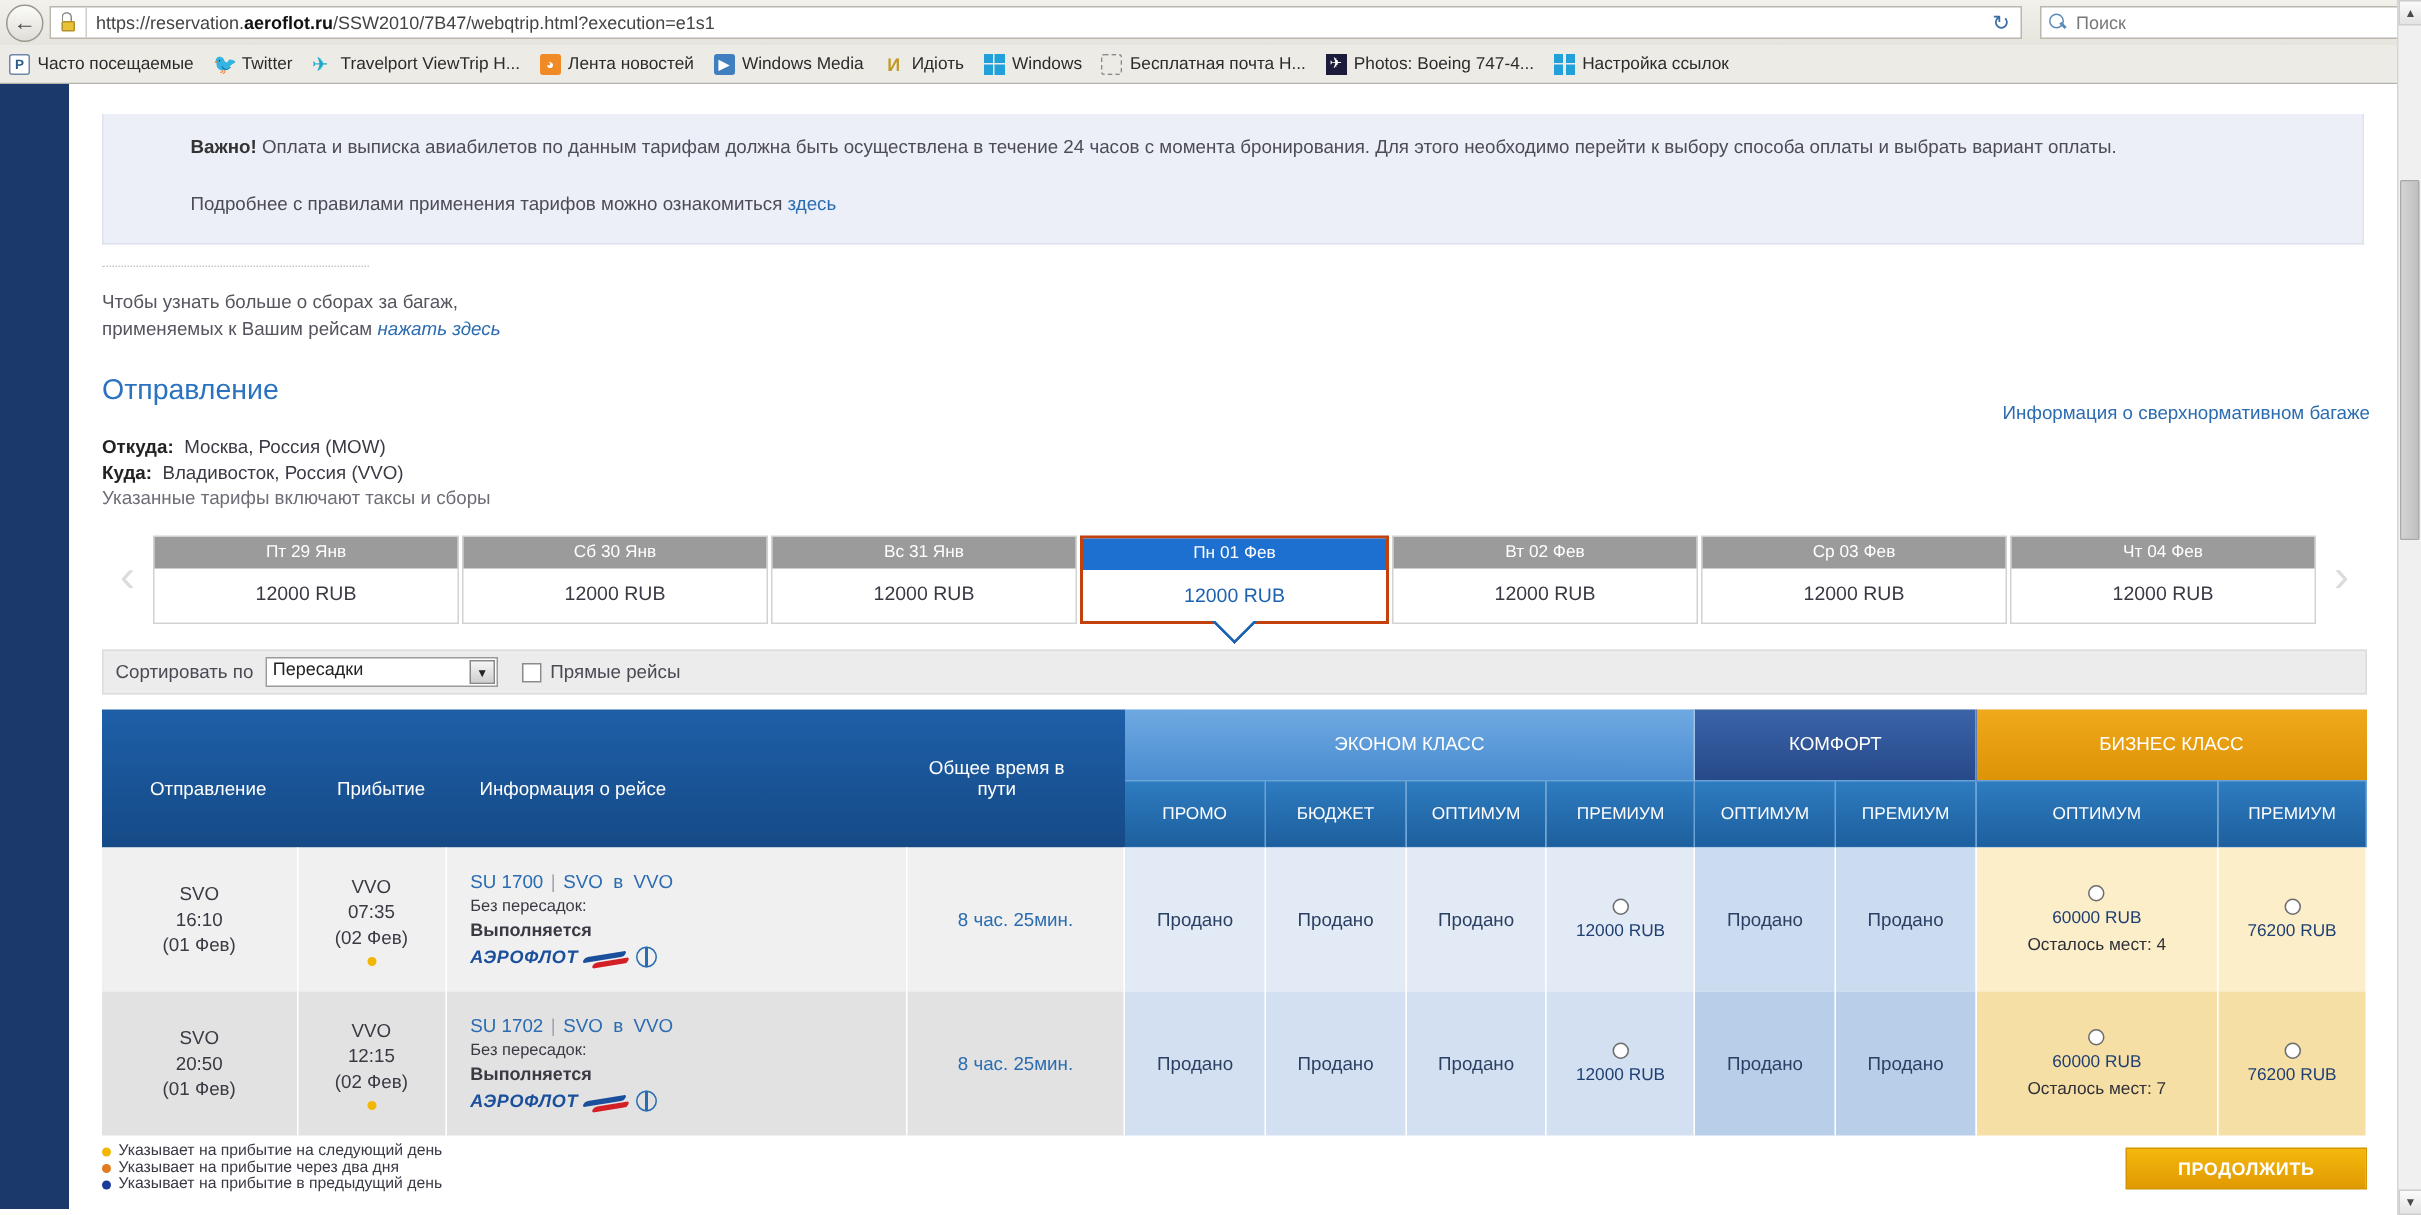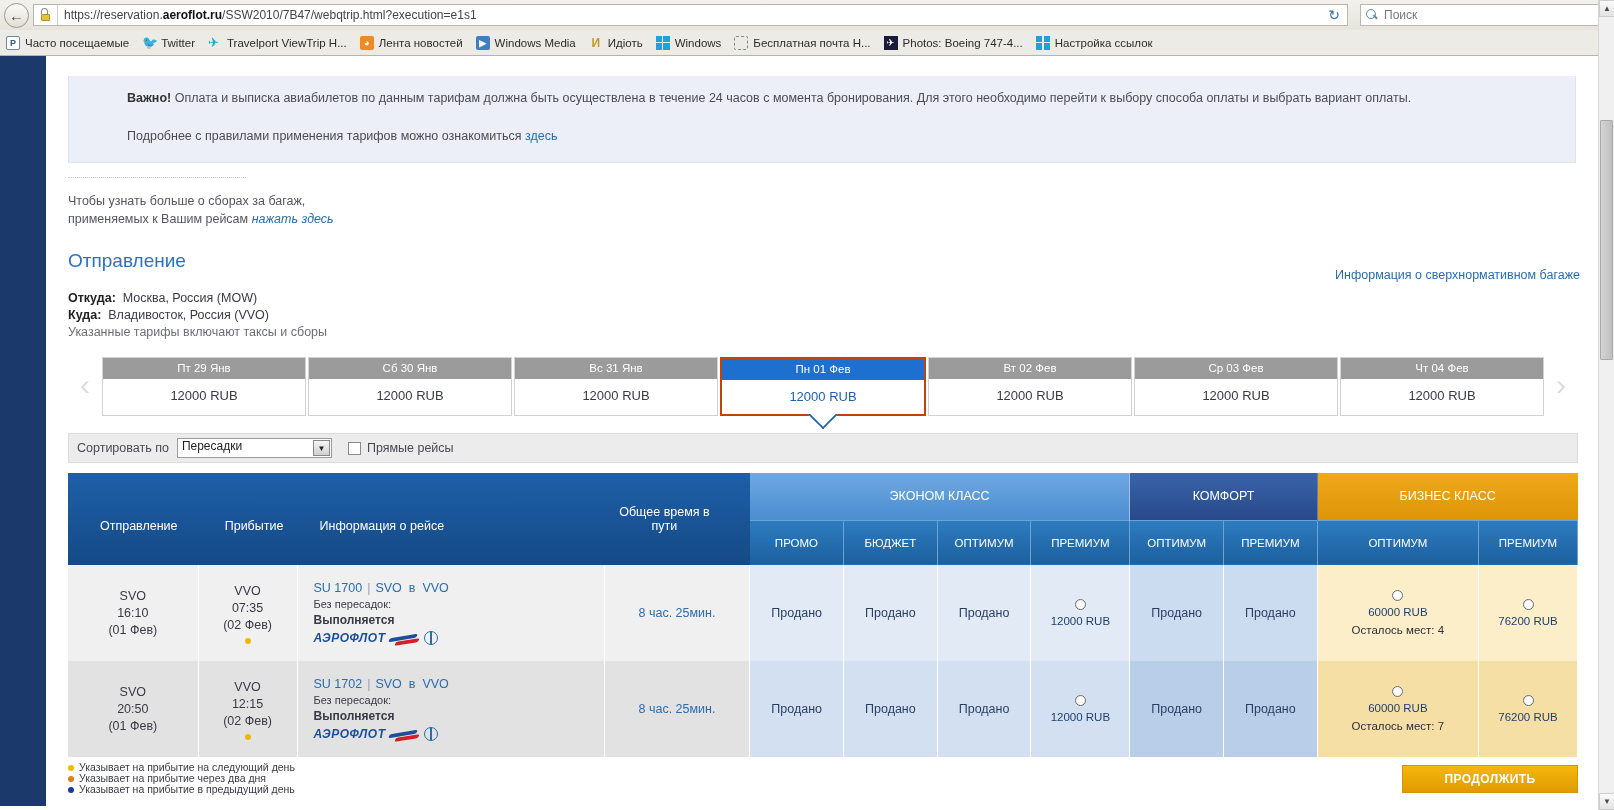--- a/index.html
+++ b/index.html
@@ -413,21 +413,21 @@
   #legend .lrow { display: flex; align-items: center; gap: 5px; }
   .ldot { width: 6px; height: 6px; border-radius: 50%; flex: none; }
   .ldot.y { background: #f2b705; }
   .ldot.o { background: #e07b1f; }
   .ldot.b { background: #1b3a9c; }
 
   
   #continue-btn {
     position: absolute;
     right: 20px; bottom: 25px;
-    width: 176px; height: 28px;
+    width: 161px; height: 28px;
     background: linear-gradient(#f5b80d,#e09a02);
     border: 1px solid #d59400;
     color: #ffffff;
     font-size: 12px;
     font-weight: bold;
     letter-spacing: .4px;
     display: flex; align-items: center; justify-content: center;
     cursor: pointer;
   }
 </style>

